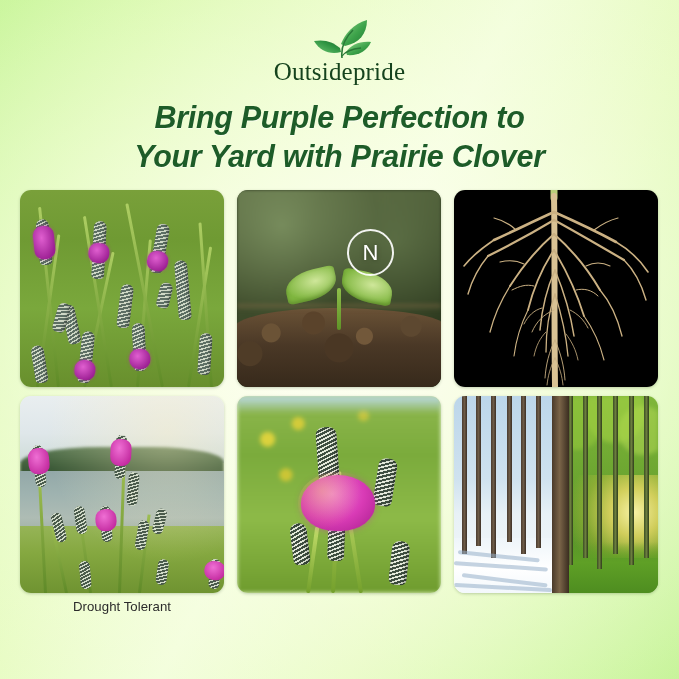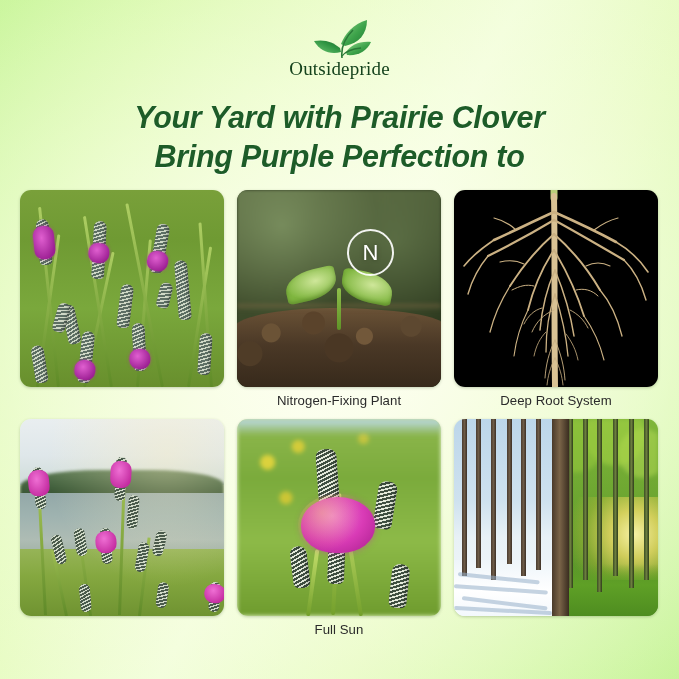--- a/index.html
+++ b/index.html
@@ -31,21 +31,21 @@
     text-align: center;
   }
   .brand-leaves {
     display: block;
     margin: 0 auto 1px auto;
     width: 78px;
     height: 46px;
   }
   .brand-name {
     font-family: "Liberation Serif", "DejaVu Serif", serif;
-    font-size: 19px;
+    font-size: 25px;
     letter-spacing: 0.2px;
     color: #15431d;
     line-height: 1;
   }
 
   
   .headline {
     position: absolute;
     top: 98px;
     left: 0;
@@ -382,22 +382,22 @@
       <path d="M40 32 C44 22 52 12 66 8 C66 22 58 31 44 34 Z" fill="url(#lf1)"></path>
       <path d="M39 36 C32 30 24 27 13 29 C19 39 29 43 40 40 Z" fill="url(#lf2)"></path>
       <path d="M45 40 C50 33 58 29 70 30 C66 39 57 44 46 43 Z" fill="url(#lf1)"></path>
       <path d="M41 46 C40 38 42 28 52 18" stroke="#2a7a37" stroke-width="1.6" fill="none"></path>
       <path d="M41 44 C44 40 50 37 60 36" stroke="#2a7a37" stroke-width="1.3" fill="none"></path>
     </svg>
     <div class="brand-name">Outsidepride</div>
   </div>
 
   <h1 class="headline">
+    <span class="hl-line">Bring Purple Perfection to</span>
     <span class="hl-line">Your Yard with Prairie Clover</span>
-    <span class="hl-line">Bring Purple Perfection to</span>
   </h1>
 
   <div class="grid">
 
     <div class="cell">
       <div class="thumb">
         <div class="art-meadow">
           <div class="blade" style="left:8%;bottom:0;height:78%;transform:rotate(8deg);"></div>
           <div class="blade" style="left:18%;bottom:0;height:92%;transform:rotate(-6deg);"></div>
           <div class="blade" style="left:31%;bottom:0;height:70%;transform:rotate(12deg);"></div>
@@ -427,21 +427,20 @@
         <div class="art-seedling">
           <div class="seed-bg"></div>
           <div class="soil"></div>
           <div class="soil-top"></div>
           <div class="sprout-stem"></div>
           <div class="leaf-l"></div>
           <div class="leaf-r"></div>
           <div class="n-badge">N</div>
         </div>
       </div>
-      <div class="caption">Nitrogen-Fixing Plant</div>
     </div>
 
     <div class="cell">
       <div class="thumb">
         <div class="art-roots">
           <svg viewBox="0 0 204 197" width="204" height="197">
             <g stroke="#cbb183" fill="none" stroke-linecap="round">
               <path d="M100 0 L100 8" stroke="#b9cf7a" stroke-width="7"></path>
               <path d="M100 6 C101 60 100 120 101 196" stroke="#d9c294" stroke-width="6"></path>
               <path d="M100 22 C82 30 62 40 40 50" stroke-width="2.6"></path>
@@ -476,21 +475,20 @@
               <path d="M112 144 C118 152 122 160 124 170" stroke-width="0.8"></path>
               <path d="M101 150 C95 162 92 174 91 188" stroke-width="0.9"></path>
               <path d="M101 150 C107 164 110 176 111 190" stroke-width="0.9"></path>
               <path d="M100 120 C90 124 82 132 78 142" stroke-width="0.9"></path>
               <path d="M101 168 C96 178 94 186 93 195" stroke-width="0.8"></path>
               <path d="M101 168 C106 178 108 186 109 195" stroke-width="0.8"></path>
             </g>
           </svg>
         </div>
       </div>
-      <div class="caption">Deep Root System</div>
     </div>
 
     <div class="cell tall">
       <div class="thumb">
         <div class="art-lake">
           <div class="lake-sky"></div>
           <div class="lake-trees"></div>
           <div class="lake-water"></div>
           <div class="lake-grass"></div>
           <div class="lake-glow"></div>
@@ -505,39 +503,39 @@
           <div class="clover-spike" style="left:52%;bottom:44%;height:34px;transform:rotate(5deg);"></div>
           <div class="clover-spike" style="left:18%;bottom:26%;height:30px;transform:rotate(-14deg);"></div>
           <div class="clover-spike" style="left:28%;bottom:30%;height:28px;transform:rotate(-8deg);"></div>
           <div class="clover-spike" style="left:56%;bottom:22%;height:30px;transform:rotate(10deg);"></div>
           <div class="clover-spike" style="left:64%;bottom:30%;height:26px;transform:rotate(14deg);"></div>
           <div class="clover-spike" style="left:30%;bottom:2%;height:28px;transform:rotate(-5deg);"></div>
           <div class="clover-spike" style="left:66%;bottom:4%;height:26px;transform:rotate(8deg);"></div>
           <div class="clover-spike mag" style="left:92%;bottom:2%;height:30px;transform:rotate(4deg);"></div>
         </div>
       </div>
+      <div class="caption">Drought Tolerant</div>
     </div>
 
     <div class="cell tall">
       <div class="thumb">
         <div class="art-closeup">
           <div class="cu-bg"></div>
           <div class="cu-sky"></div>
           <div class="cu-stem" style="left:46%;bottom:0;height:62%;transform:rotate(3deg);"></div>
           <div class="cu-stem" style="left:60%;bottom:0;height:48%;transform:rotate(-9deg);"></div>
           <div class="cu-stem" style="left:34%;bottom:0;height:34%;transform:rotate(8deg);"></div>
           <div class="cu-spike" style="left:40%;bottom:56%;width:21px;height:56px;transform:rotate(-4deg);"></div>
           <div class="cu-spike" style="left:66%;bottom:44%;width:19px;height:48px;transform:rotate(9deg);"></div>
           <div class="cu-spike" style="left:28%;bottom:14%;width:17px;height:42px;transform:rotate(-7deg);"></div>
           <div class="cu-spike" style="left:44%;bottom:16%;width:17px;height:40px;transform:rotate(2deg);"></div>
           <div class="cu-spike" style="left:74%;bottom:4%;width:18px;height:44px;transform:rotate(6deg);"></div>
           <div class="cu-bloom"></div>
         </div>
       </div>
-      <div class="caption">Full Sun</div>
     </div>
 
     <div class="cell tall">
       <div class="thumb">
         <div class="art-seasons">
           <div class="season-winter"></div>
           <div class="season-summer"></div>
           <div class="summer-canopy"></div>
           <div class="summer-sun"></div>
           <div class="snow-ground"></div>

